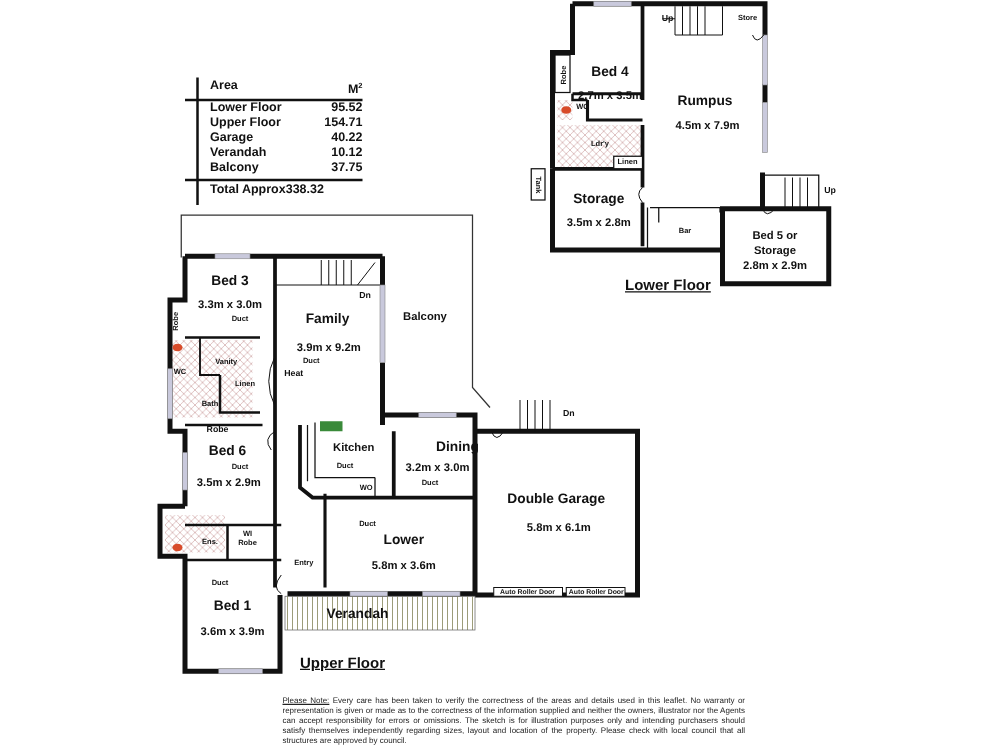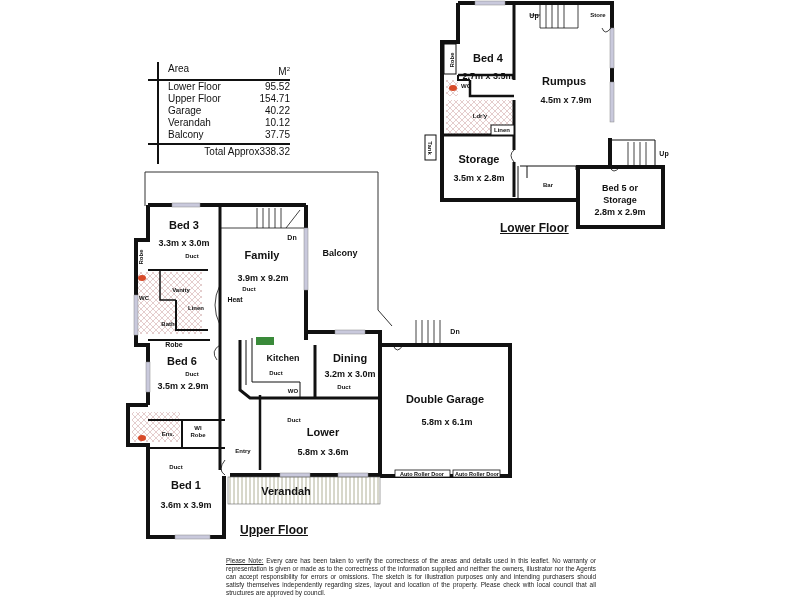--- a/index.html
+++ b/index.html
@@ -4,24 +4,24 @@
 <style>
   html,body{margin:0;padding:0;background:#fff;}
   body{width:800px;height:600px;position:relative;overflow:hidden;font-family:"Liberation Sans",sans-serif;color:#111;}
   .abs{position:absolute;}
   svg{position:absolute;left:0;top:0;}
   .lbl{position:absolute;font-weight:bold;white-space:nowrap;transform:translate(-50%,-50%);}
   .big{font-size:11px;text-align:right;}
   .dim{font-size:9px;font-weight:bold;}
   .sm{font-size:7px;font-weight:bold;}
   .tiny{font-size:6px;font-weight:bold;}
-  .area-table{left:148px;top:62px;width:142px;font-size:10px;font-weight:normal;}
+  .area-table{left:148px;top:62px;width:142px;font-size:10px;font-weight:bold;}
   .area-row{display:flex;justify-content:space-between;padding-left:20px;line-height:12px;}
   .area-head{display:flex;justify-content:space-between;padding-left:20px;line-height:14px;border-bottom:2px solid #111;}
-  .area-total{display:flex;justify-content:flex-end;padding-left:20px;line-height:14px;border-top:2px solid #111;margin-top:2px;}
+  .area-total{display:flex;justify-content:flex-start;padding-left:20px;line-height:14px;border-top:2px solid #111;margin-top:2px;}
   .vbar{position:absolute;left:157px;top:62px;width:2px;height:102px;background:#111;}
   .floor-title{position:absolute;font-size:12px;font-weight:bold;text-decoration:underline;}
   .note{position:absolute;left:226px;top:557px;width:370px;font-size:6.4px;line-height:8px;text-align:justify;color:#222;}
   .note u{text-decoration:underline;}
 </style>
 </head>
 <body>
 
 <div class="vbar"></div>
 <div class="abs area-table">
@@ -208,21 +208,21 @@
 <div class="floor-title" style="left:500px;top:221px">Lower Floor</div>
 
 <div class="lbl big" style="left:184px;top:225px">Bed 3</div>
 <div class="lbl dim" style="left:184px;top:243px">3.3m x 3.0m</div>
 <div class="lbl big" style="left:262px;top:255px">Family</div>
 <div class="lbl dim" style="left:263px;top:278px">3.9m x 9.2m</div>
 <div class="lbl dim" style="left:340px;top:253px">Balcony</div>
 <div class="lbl big" style="left:182px;top:361px">Bed 6</div>
 <div class="lbl dim" style="left:183px;top:386px">3.5m x 2.9m</div>
 <div class="lbl dim" style="left:283px;top:358px">Kitchen</div>
-<div class="lbl big" style="left:350px;top:358px">Dining</div>
+<div class="lbl big" style="left:366px;top:358px">Dining</div>
 <div class="lbl dim" style="left:350px;top:374px">3.2m x 3.0m</div>
 <div class="lbl big" style="left:445px;top:399px">Double Garage</div>
 <div class="lbl dim" style="left:447px;top:422px">5.8m x 6.1m</div>
 <div class="lbl big" style="left:323px;top:432px">Lower</div>
 <div class="lbl dim" style="left:323px;top:452px">5.8m x 3.6m</div>
 <div class="lbl big" style="left:186px;top:485px">Bed 1</div>
 <div class="lbl dim" style="left:186px;top:505px">3.6m x 3.9m</div>
 <div class="lbl big" style="left:286px;top:491px">Verandah</div>
 
 <div class="lbl tiny" style="left:192px;top:256px">Duct</div>

